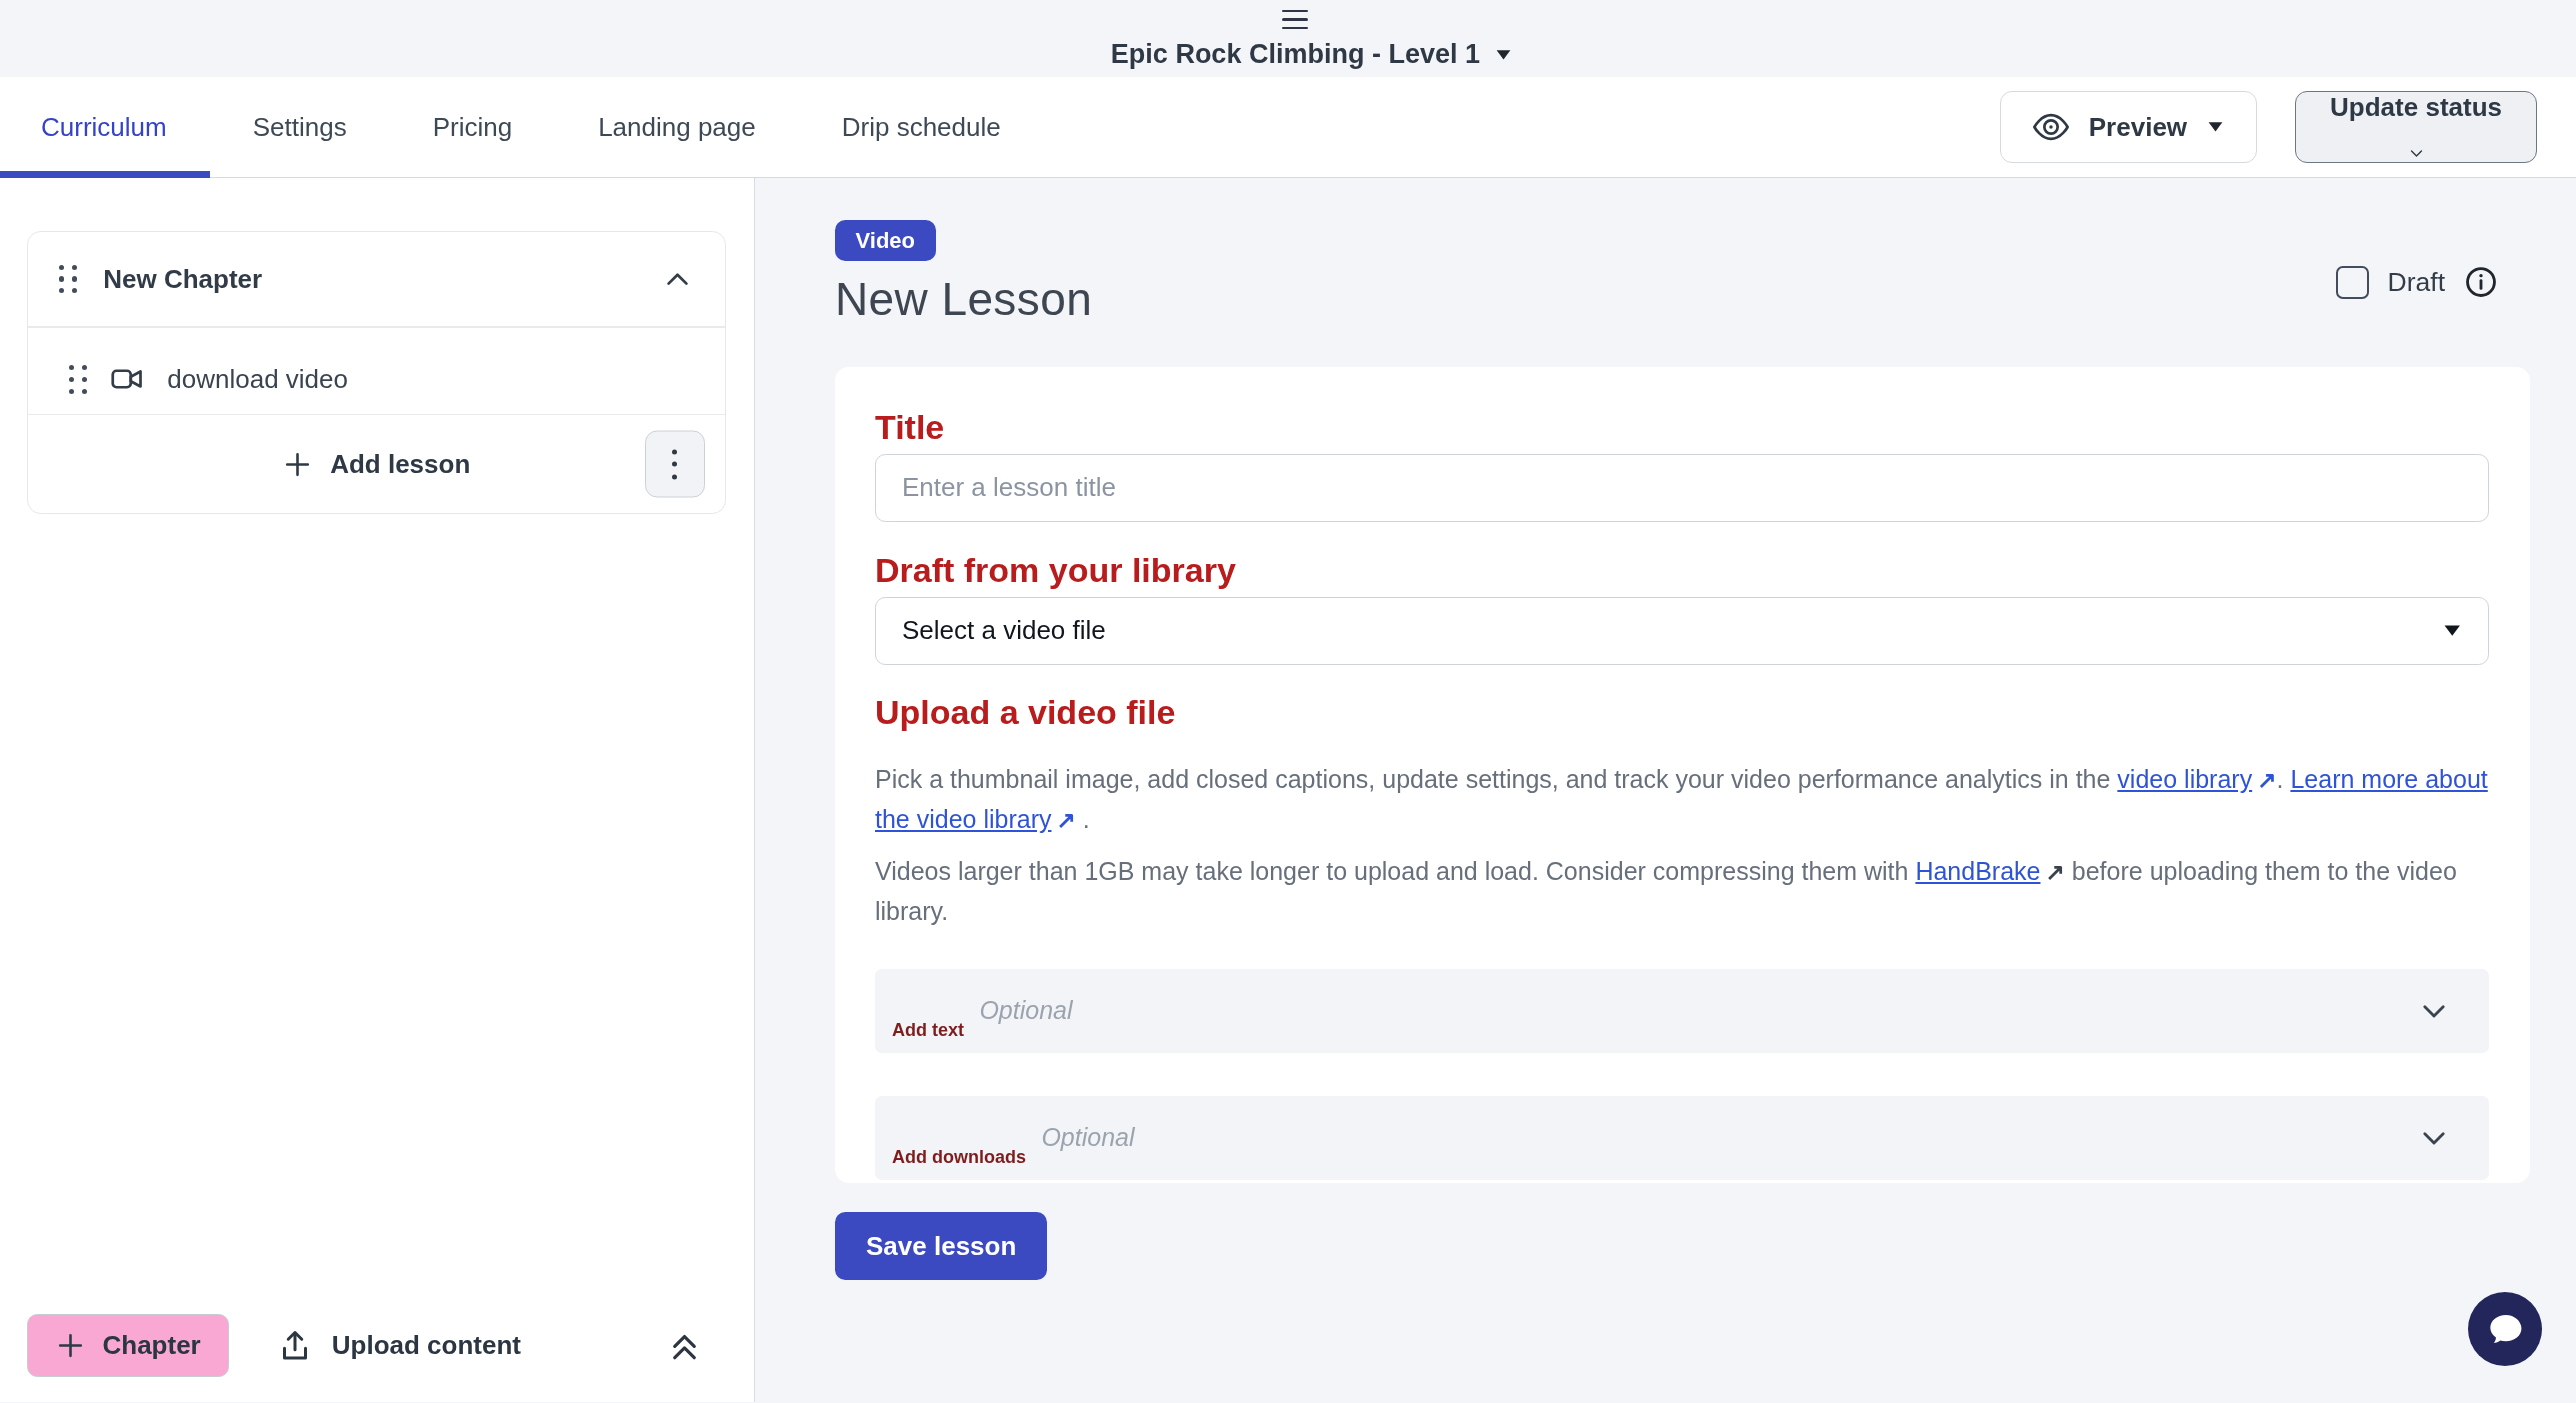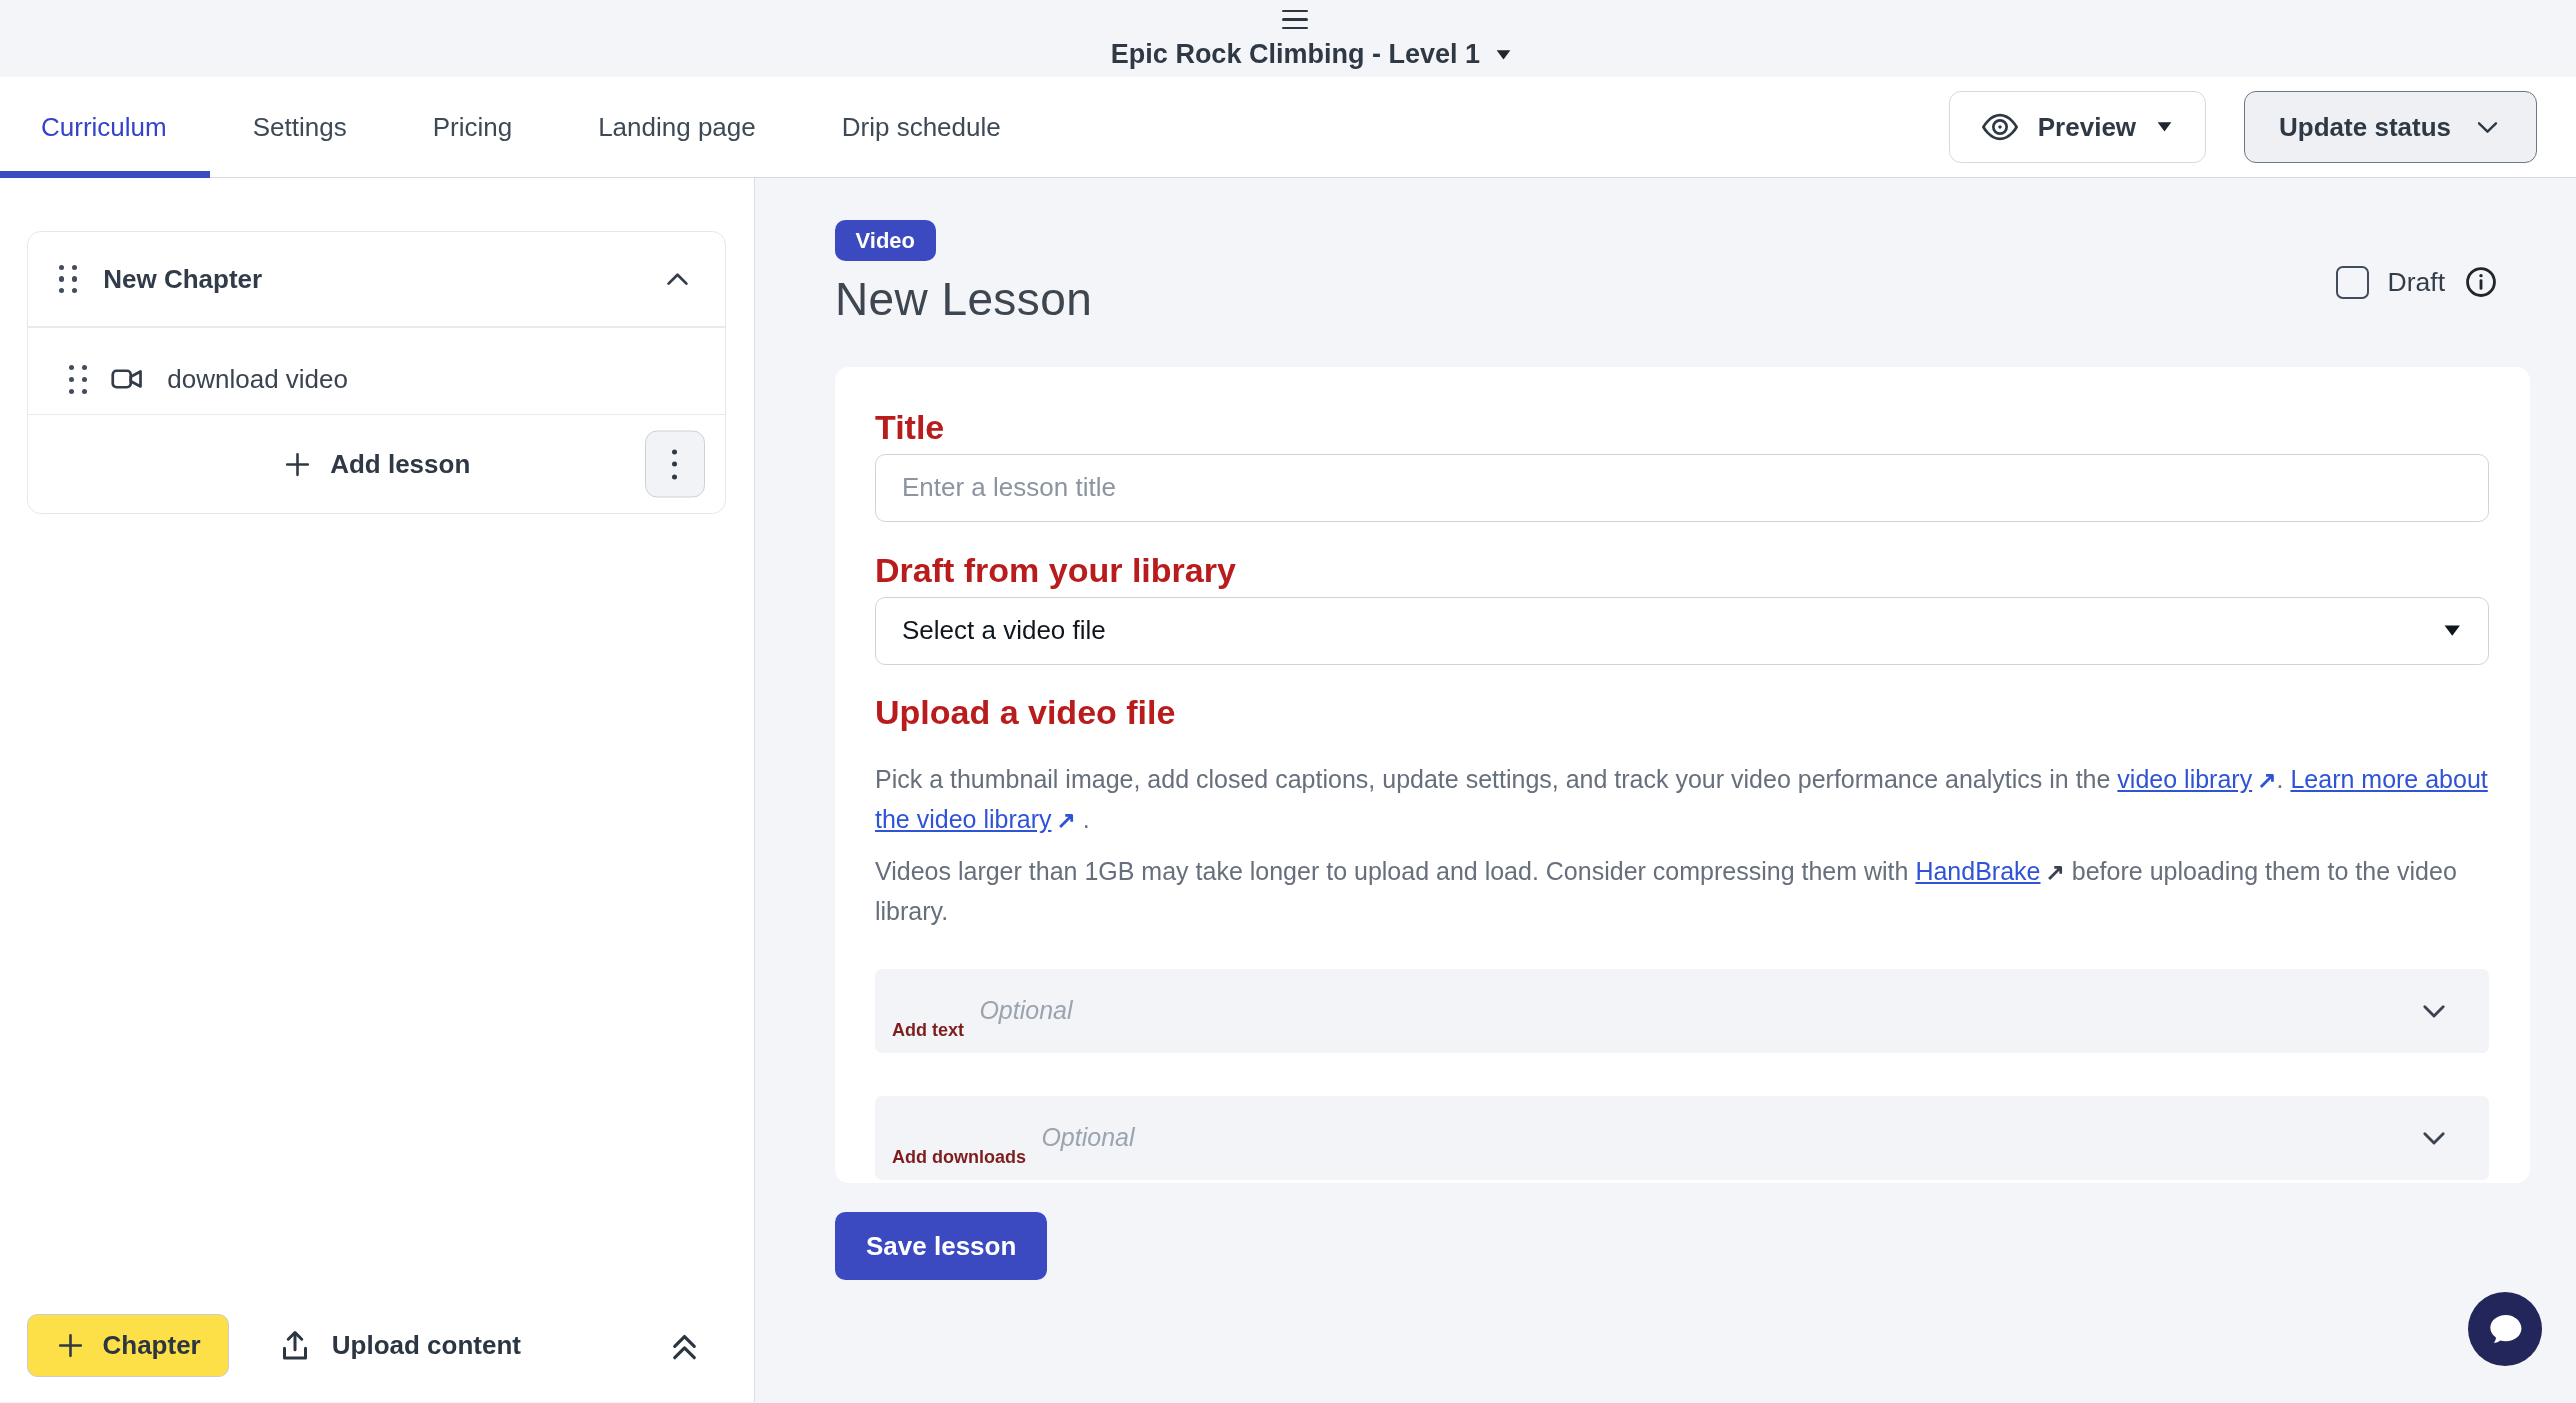--- a/index.html
+++ b/index.html
@@ -24,21 +24,21 @@
   .tabbar { height:101px; background:#ffffff; border-bottom:1.7px solid #d6d9de; display:flex; align-items:center; position:relative; }
   .tabs { display:flex; align-items:stretch; height:100%; }
   .tab { display:flex; align-items:center; padding:0 43px; font-size:26px; color:#3e4956; position:relative; cursor:pointer; }
   .tab:first-child { padding-left:41px; }
   .tab.active { color:#3443c9; }
   .tab.active::after { content:""; position:absolute; left:0; right:0; bottom:-1.7px; height:7.7px; background:#3b4ac1; }
   .tabbar-actions { margin-left:auto; display:flex; align-items:center; gap:38px; padding-right:39px;border-radius:25px; }
   .btn-preview { display:flex; align-items:center; gap:19px; height:72px; padding:0 31px; background:#fff;
     border:1.7px solid #d6d9de; border-radius:12px; font-size:26px; font-weight:700; color:#2f3945; cursor:pointer; }
   .btn-update { display:flex; align-items:center; gap:22px; height:72px; padding:0 34px; background:#eef0f4;
-    border:1.7px solid #6b7686; border-radius:12px; font-size:26px; font-weight:700; color:#2f3945; cursor:pointer; }
+    border:1.7px solid #6b7686; border-radius:12px; font-size:26px; font-weight:700; color:#2f3945; cursor:pointer;flex-direction:column; }
   .icon-eye { width:38px; height:38px; }
   .icon-chevron-sm { width:29px; height:29px; }
 
   
   .body-row { display:flex; height:1224px; }
 
   
   .sidebar { width:755px; background:#ffffff; border-right:1.7px solid #d9dce1; position:relative; flex:none; }
   .chapter-card { position:absolute; left:26.5px; right:28px; top:53px; background:#fff;
     border:1.7px solid #e4e7ec; border-radius:13.7px; overflow:hidden; }
@@ -52,21 +52,21 @@
   .drag-handle { display:grid; grid-template-columns:5.1px 5.1px; grid-auto-rows:5.1px; gap:6.8px 8.6px; cursor:grab; }
   .drag-handle i { width:5.1px; height:5.1px; border-radius:50%; background:#424c5b; }
   .add-lesson-row { height:98px; display:flex; align-items:center; position:relative; }
   .add-lesson-btn { margin:0 auto; display:flex; align-items:center; gap:17px; font-size:26px; font-weight:700; color:#2f3945; background:none; border:none; cursor:pointer; }
   .icon-plus { width:31px; height:31px; color:#2f3945; }
   .kebab-btn { position:absolute; right:20.5px; top:50%; transform:translateY(-50%); width:60px; height:67px;
     background:#f1f3f6; border:1.7px solid #ccd1d8; border-radius:12px; display:flex; flex-direction:column;
     align-items:center; justify-content:center; gap:7.7px; cursor:pointer; }
   .kebab-btn i { width:5.1px; height:5.1px; border-radius:50%; background:#2f3945; }
   .sidebar-footer { position:absolute; left:0; right:0; bottom:0; height:113px; display:flex; align-items:center; padding:0 26.5px; }
-  .btn-chapter { display:flex; align-items:center; gap:17px; height:63px; padding:0 27px; background:#fde047;
+  .btn-chapter { display:flex; align-items:center; gap:17px; height:63px; padding:0 27px; background:#f9a8d4;
     border:1.7px solid #c6ccd4; border-radius:10.3px; font-size:26px; font-weight:700; color:#2c3642; cursor:pointer; }
   .upload-content { display:flex; align-items:center; gap:19px; margin-left:48px; font-size:26px; font-weight:700; color:#2c3642; cursor:pointer; }
   .icon-upload { width:36px; height:36px; color:#2c3642; }
   .collapse-all { margin-left:auto; margin-right:24px; width:39px; height:39px; color:#2c3642; cursor:pointer; }
 
   
   .main { flex:1; padding:42px 0 0 80px; position:relative; }
   .content { width:1695px; position:relative; }
   .type-badge { display:inline-block; background:#3b4ac1; color:#fff; font-size:22px; font-weight:700;
     padding:7.7px 20.5px; border-radius:10.3px; }

